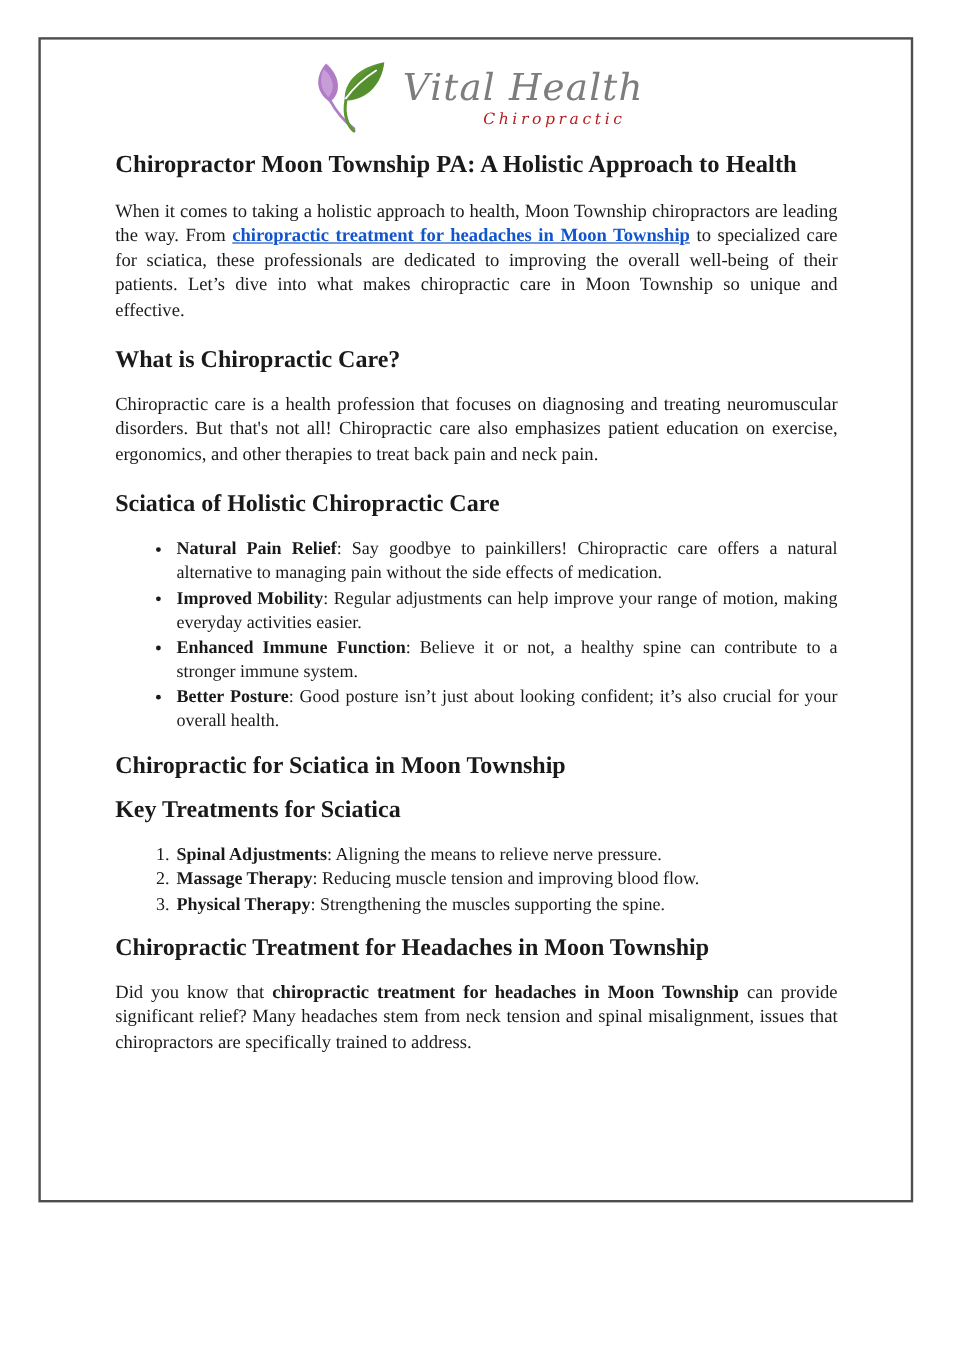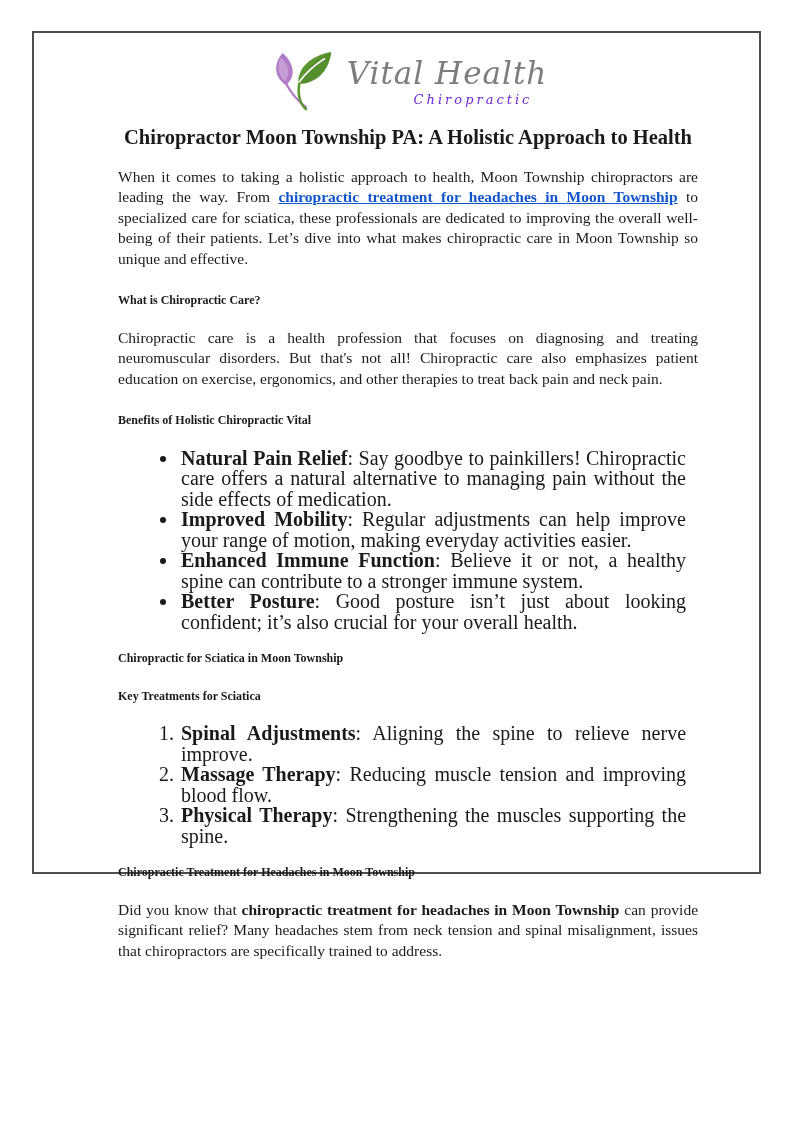--- a/index.html
+++ b/index.html
@@ -4,51 +4,51 @@
 <style>
   html, body { margin:0; padding:0; }
   body {
     width:794px; height:1123px; position:relative;
     background:#ffffff;
     font-family:"Liberation Serif", serif;
     color:#1a1a1a;
   }
   .sheet {
     position:absolute; left:32px; top:31px;
-    width:729px; height:843px;
+    width:729px; height:971px;
     border:2px solid var(--border-color, #4d4d4d);
     box-sizing:border-box;
-    padding:16px 61px 0 84px;
+    padding:16px 61px 0 62px;
     background:#ffffff;
   }
   .logo { display:flex; align-items:center; justify-content:center; height:66px; }
   .logo-leaves { width:74px; height:64px; flex:0 0 auto; margin-right:4px; }
   .logo-text { font-style:italic; color:var(--logo-gray,#7d7d7d); }
   .logo-brand {
     font-family:"DejaVu Serif", serif;
     font-size:31px; line-height:1; letter-spacing:1px;
   }
   .logo-sub {
     font-family:"DejaVu Serif", serif;
     font-size:13px; line-height:1; letter-spacing:3px;
-    color:#6d28d9; text-align:center;
+    color:#b91c1c; text-align:center;
     transform:translateX(26px); margin-top:4px;
   }
   h1 {
     font-size:20.5px; line-height:1.2; font-weight:bold;
-    text-align:center; margin:10px 0 17px; white-space:nowrap;
+    margin:10px 0 17px; white-space:nowrap;
   }
   p {
     font-size:15.5px; line-height:20.5px;
     text-align:justify; margin:0 0 21px;
   }
-  h2 { font-size:12px; line-height:20.5px; font-weight:bold; margin:6px 0 17px; }
+  h2 { font-size:20px; line-height:20.5px; font-weight:bold; margin:6px 0 17px; }
   ul, ol {
-    font-size:20px; line-height:20.5px;
-    margin:0 12px 16px; padding-left:49px; text-align:justify;
+    font-size:15px; line-height:20.5px;
+    margin:0 0 16px; padding-left:49px; text-align:justify;
   }
   ul { list-style:disc; }
   ol { list-style:decimal; }
   li { padding-left:2px; }
   .doclink {
     color:var(--link-color,#1155cc);
     font-weight:bold; text-decoration:underline; cursor:pointer;
   }
   b { font-weight:bold; }
 </style>
@@ -74,33 +74,33 @@
   </header>
 
   <h1>Chiropractor Moon Township PA: A Holistic Approach to Health</h1>
 
   <p><span>When it comes to taking a holistic approach to health, Moon Township chiropractors are leading the way. From </span><a class="doclink" href="#">chiropractic treatment for headaches in Moon Township</a><span> to specialized care for sciatica, these professionals are dedicated to improving the overall well-being of their patients. Let’s dive into what makes chiropractic care in Moon Township so unique and effective.</span></p>
 
   <h2>What is Chiropractic Care?</h2>
   <p>Chiropractic care is a health profession that focuses on diagnosing and treating neuromuscular disorders. But that's not all! Chiropractic care also emphasizes patient education on exercise, ergonomics, and other therapies to treat back pain and neck pain.</p>
 
 
-  <h2>Benefits of Holistic Chiropractic Vital</h2>
+  <h2>Sciatica of Holistic Chiropractic Care</h2>
   <ul>
     <li><b>Natural Pain Relief</b><span>: Say goodbye to painkillers! Chiropractic care offers a natural alternative to managing pain without the side effects of medication.</span></li>
     <li><b>Improved Mobility</b><span>: Regular adjustments can help improve your range of motion, making everyday activities easier.</span></li>
     <li><b>Enhanced Immune Function</b><span>: Believe it or not, a healthy spine can contribute to a stronger immune system.</span></li>
     <li><b>Better Posture</b><span>: Good posture isn’t just about looking confident; it’s also crucial for your overall health.</span></li>
   </ul>
 
   <h2>Chiropractic for Sciatica in Moon Township</h2>
 
   <h2>Key Treatments for Sciatica</h2>
   <ol>
-    <li><b>Spinal Adjustments</b><span>: Aligning the spine to relieve nerve improve.</span></li>
+    <li><b>Spinal Adjustments</b><span>: Aligning the means to relieve nerve pressure.</span></li>
     <li><b>Massage Therapy</b><span>: Reducing muscle tension and improving blood flow.</span></li>
     <li><b>Physical Therapy</b><span>: Strengthening the muscles supporting the spine.</span></li>
   </ol>
 
   <h2>Chiropractic Treatment for Headaches in Moon Township</h2>
   <p><span>Did you know that </span><b>chiropractic treatment for headaches in Moon Township</b><span> can provide significant relief? Many headaches stem from neck tension and spinal misalignment, issues that chiropractors are specifically trained to address.</span></p>
 
 </div>
 
 </body></html>

